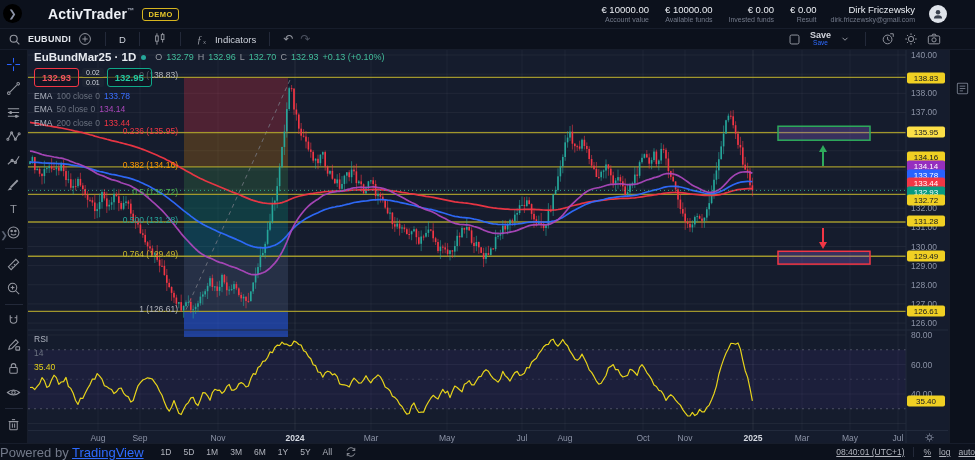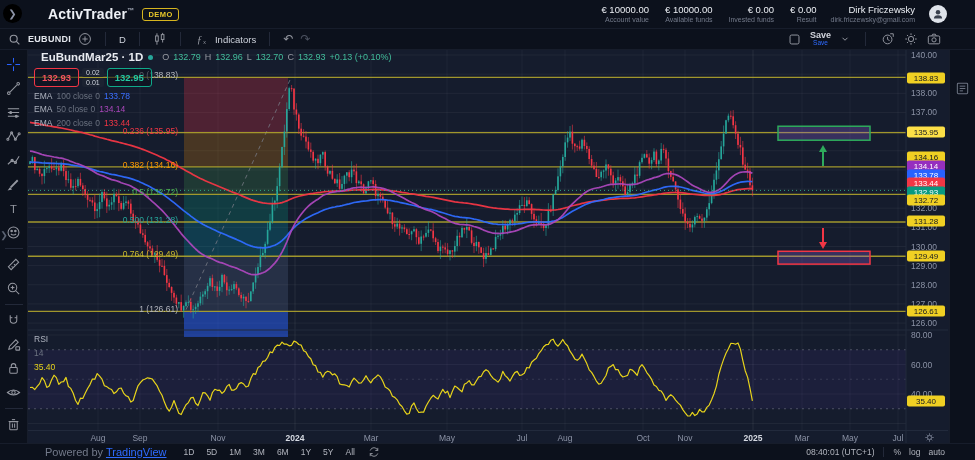--- a/index.html
+++ b/index.html
@@ -32,21 +32,21 @@
   #saveblk .s2{font-size:6.5px;color:#2e6bff;}
   #tbright{margin-left:auto;display:flex;align-items:center;gap:9px;padding-right:34px;}
   .uarrow{font-size:12px;color:#9598a1;line-height:1;}
   .uarrow.dim{color:#4c5260;}
   
   #lefttools{left:0;top:50px;width:28px;height:393px;background:#0c111c;border-right:1px solid #171d2b;display:flex;flex-direction:column;align-items:center;padding-top:4px;gap:3px;z-index:4;box-sizing:border-box;}
   .tool{width:22px;height:21px;display:flex;align-items:center;justify-content:center;border-radius:3px;cursor:pointer;}
   .tooldiv{width:18px;height:1px;background:#232939;margin:2px 0;}
   
   #legend{left:34px;top:51px;z-index:3;}
-  #titlerow{display:flex;align-items:center;gap:5px;font-size:11.5px;font-weight:700;color:#e8ebf1;margin-left:7px;}
+  #titlerow{display:flex;align-items:center;gap:5px;font-size:11.5px;font-weight:700;color:#e8ebf1;}
   #mktdot{width:5px;height:5px;border-radius:50%;background:#26a69a;}
   #ohlc{display:flex;gap:4px;font-size:9px;margin-left:4px;font-weight:400;}
   #ohlc .k{color:#9598a1;}
   #ohlc .v{color:#42bd9b;}
   #quoterow{display:flex;align-items:center;gap:3px;margin-top:5px;}
   .qbox{border:1px solid;border-radius:3px;padding:3px 7px;font-size:9.5px;font-weight:700;background:rgba(12,17,28,.55);}
   #bidbox{border-color:#f23645;color:#f5545f;}
   #askbox{border-color:#0fa98a;color:#23c9a2;}
   #spreadblk{display:flex;flex-direction:column;gap:1px;}
   .sp{background:#1b2231;color:#cfd3dc;font-size:7px;padding:1px 4px;border-radius:2px;text-align:center;}
@@ -59,25 +59,25 @@
   #fiblabels{position:absolute;inset:0;pointer-events:none;z-index:2;}
   .fiblab{position:absolute;font-size:8.5px;transform:translate(-100%,-50%);white-space:nowrap;}
   #paxis{position:absolute;left:906px;top:50px;width:44px;height:393px;z-index:3;}
   .ptick{position:absolute;left:5px;font-size:8.5px;color:#8b92a5;transform:translateY(-50%);}
   .pbadge{position:absolute;left:1px;width:38px;font-size:8px;font-weight:400;text-align:center;border-radius:2px;padding:1px 0;transform:translateY(-50%);}
   #taxis{left:28px;top:430px;width:920px;height:13px;border-top:1px solid #222a3c;z-index:3;}
   .ttick{position:absolute;top:2px;font-size:8.5px;color:#8b92a5;transform:translateX(-50%);}
   .ttick.b{color:#d6dae2;font-weight:700;}
   
   #bottombar{left:0;top:443px;width:975px;height:17px;background:#0c111c;border-top:1px solid #171d2b;display:flex;align-items:center;z-index:5;box-sizing:border-box;font-size:8.5px;color:#b2b5be;}
-  #poweredby{margin-left:45px;color:#737a8a;font-size:11px;}
+  #poweredby{color:#737a8a;font-size:13px;}
   #tvlink{color:#2e6bff;text-decoration:underline;cursor:pointer;}
   #intervals{display:flex;gap:6px;margin-left:14px;align-items:center;}
   .ibtn{padding:1px 3px;cursor:pointer;color:#b2b5be;}
-  #bbright{margin-left:auto;display:flex;align-items:center;gap:8px;padding-right:30px;}
+  #bbright{margin-left:auto;display:flex;align-items:center;gap:8px;text-decoration:underline;}
   #scales{display:flex;gap:8px;border-left:1px solid #232939;padding-left:10px;}
   .sc{cursor:pointer;}
   
   #rstrip{left:949px;top:28px;width:26px;height:415px;background:#0c111c;border-left:1px solid #171d2b;display:flex;flex-direction:column;align-items:center;padding-top:8px;gap:30px;z-index:4;box-sizing:border-box;}
   #cornerbtn{left:3px;top:4px;width:19px;height:19px;background:#000;border-radius:50%;color:#8b92a5;display:flex;align-items:center;justify-content:center;font-size:10px;z-index:9;cursor:pointer;}
   #paneltoggle{left:0px;top:222px;width:8px;height:26px;color:#5b6373;font-size:9px;display:flex;align-items:center;justify-content:center;z-index:6;cursor:pointer;}
 </style>
 </head>
 <body>
 

